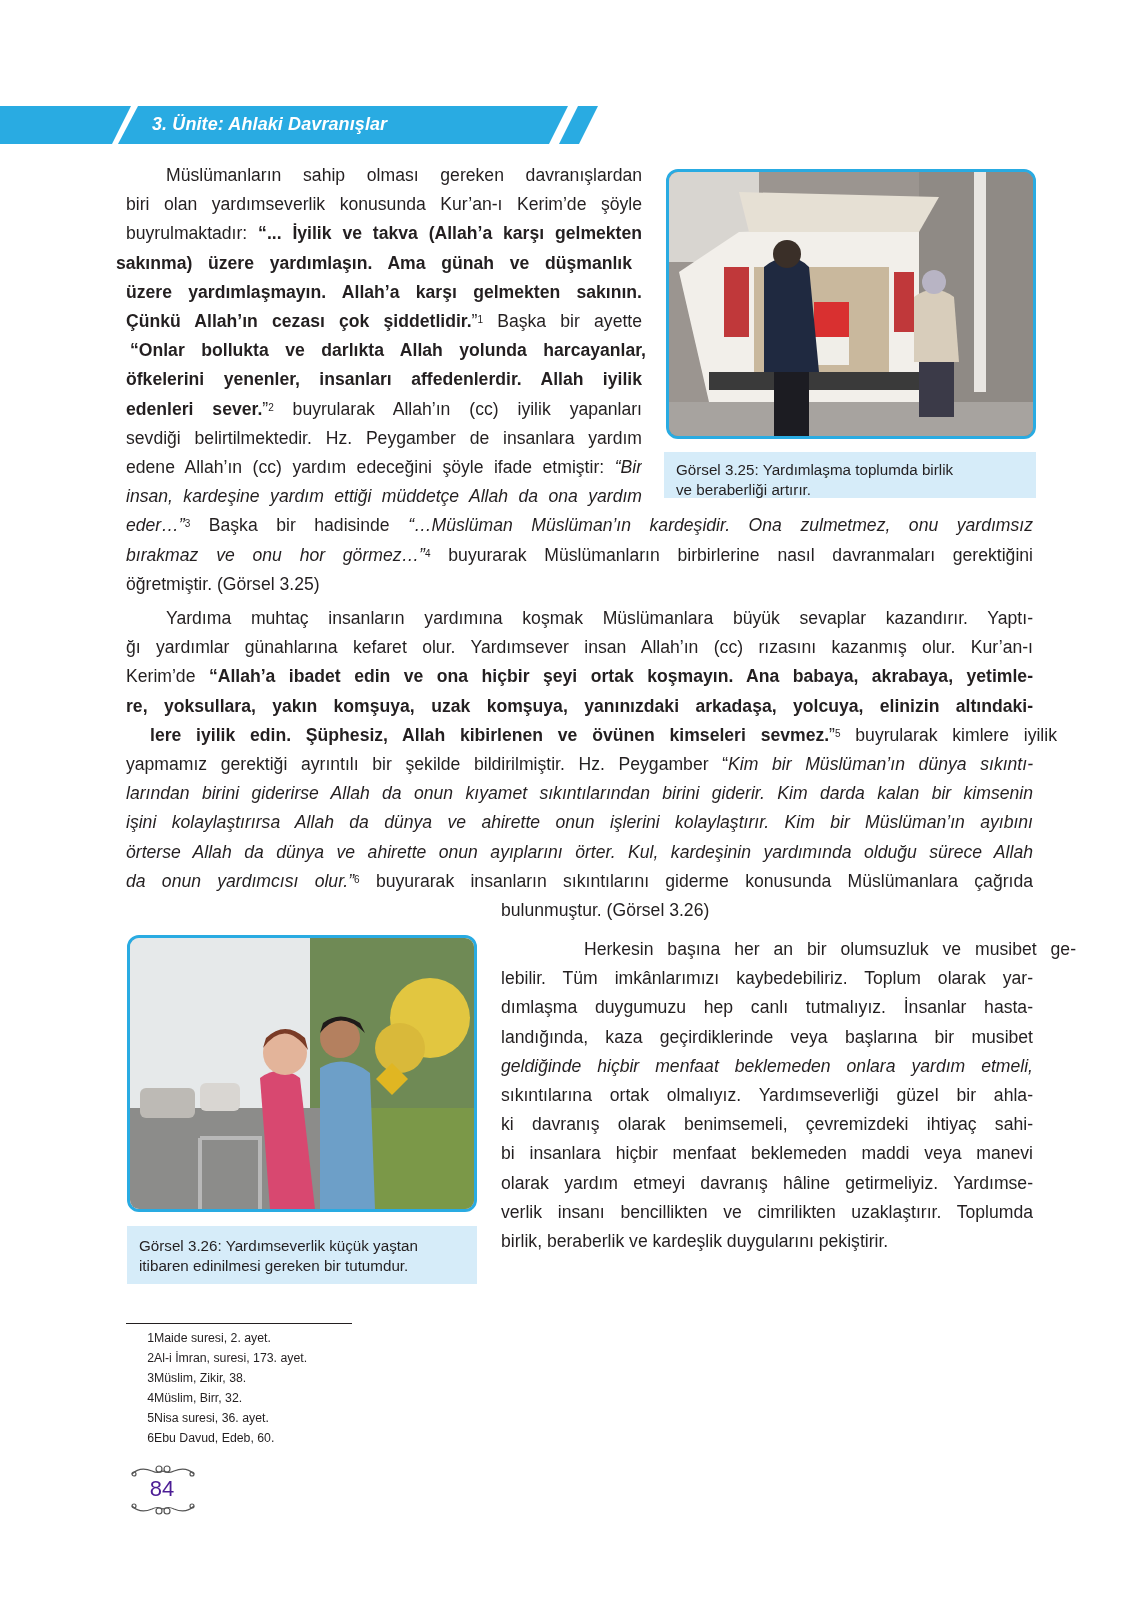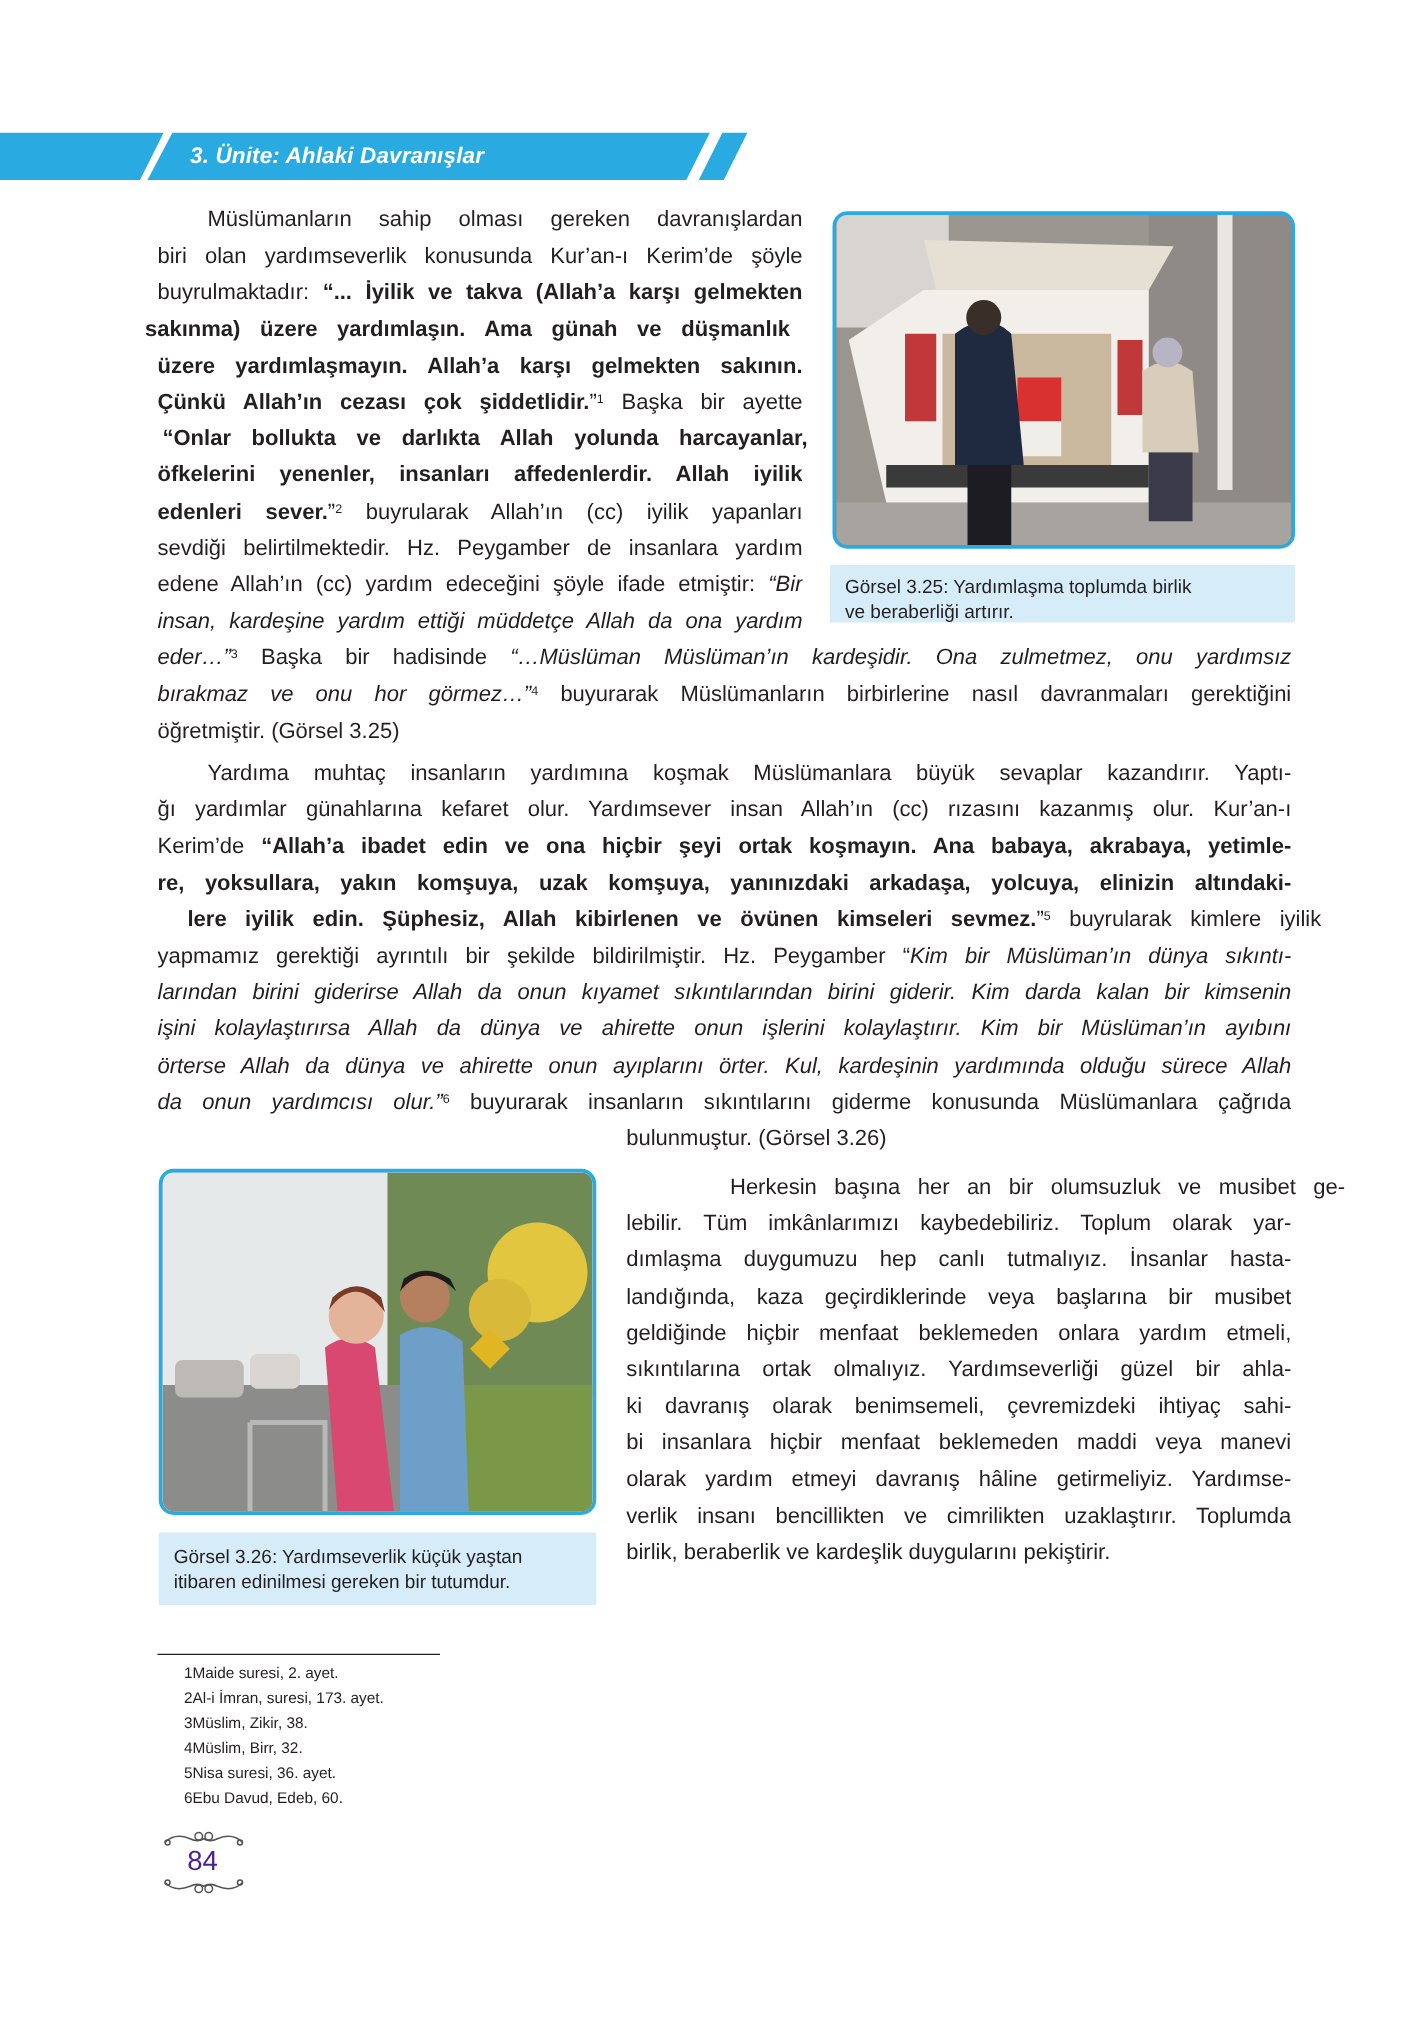--- a/index.html
+++ b/index.html
@@ -70,21 +70,21 @@
     <div class="line jl" style="left: 126px; top: 837.6px; width: 907px;"><i>örterse Allah da dünya ve ahirette onun ayıplarını örter. Kul, kardeşinin yardımında olduğu sürece Allah</i></div>
     <div class="line jl" style="left: 126px; top: 866.8px; width: 907px;"><i>da onun yardımcısı olur.”</i><sup>6</sup><span> buyurarak insanların sıkıntılarını giderme konusunda Müslümanlara çağrıda</span></div>
     <div class="line" style="left: 501px; top: 896px; width: 532px;"><span>bulunmuştur. (Görsel 3.26)</span></div>
   </div>
 
 <div id="para3">
     <div class="line jl" style="left: 541px; top: 935px; width: 492px; margin-left: 43px;"><span>Herkesin başına her an bir olumsuzluk ve musibet ge-</span></div>
     <div class="line jl" style="left: 501px; top: 964.2px; width: 532px;"><span>lebilir. Tüm imkânlarımızı kaybedebiliriz. Toplum olarak yar-</span></div>
     <div class="line jl" style="left: 501px; top: 993.4px; width: 532px;"><span>dımlaşma duygumuzu hep canlı tutmalıyız. İnsanlar hasta-</span></div>
     <div class="line jl" style="left: 501px; top: 1022.6px; width: 532px;"><span>landığında, kaza geçirdiklerinde veya başlarına bir musibet</span></div>
-    <div class="line jl" style="left: 501px; top: 1051.8px; width: 532px;"><span>geldiğinde hiçbir menfaat beklemeden onlara yardım etmeli,</span></div>
+    <div class="line jl" style="left: 501px; top: 1051.8px; width: 532px; font-style: italic;"><span>geldiğinde hiçbir menfaat beklemeden onlara yardım etmeli,</span></div>
     <div class="line jl" style="left: 501px; top: 1081px; width: 532px;"><span>sıkıntılarına ortak olmalıyız. Yardımseverliği güzel bir ahla-</span></div>
     <div class="line jl" style="left: 501px; top: 1110.2px; width: 532px;"><span>ki davranış olarak benimsemeli, çevremizdeki ihtiyaç sahi-</span></div>
     <div class="line jl" style="left: 501px; top: 1139.4px; width: 532px;"><span>bi insanlara hiçbir menfaat beklemeden maddi veya manevi</span></div>
     <div class="line jl" style="left: 501px; top: 1168.6px; width: 532px;"><span>olarak yardım etmeyi davranış hâline getirmeliyiz. Yardımse-</span></div>
     <div class="line jl" style="left: 501px; top: 1197.8px; width: 532px;"><span>verlik insanı bencillikten ve cimrilikten uzaklaştırır. Toplumda</span></div>
     <div class="line" style="left: 501px; top: 1227px; width: 532px;"><span>birlik, beraberlik ve kardeşlik duygularını pekiştirir.</span></div>
   </div>
 
 <div class="photo" style="left:666px; top:169px; width:370px; height:270px; background:#8a8480;">
   <svg width="364" height="264" viewBox="0 0 364 264">

